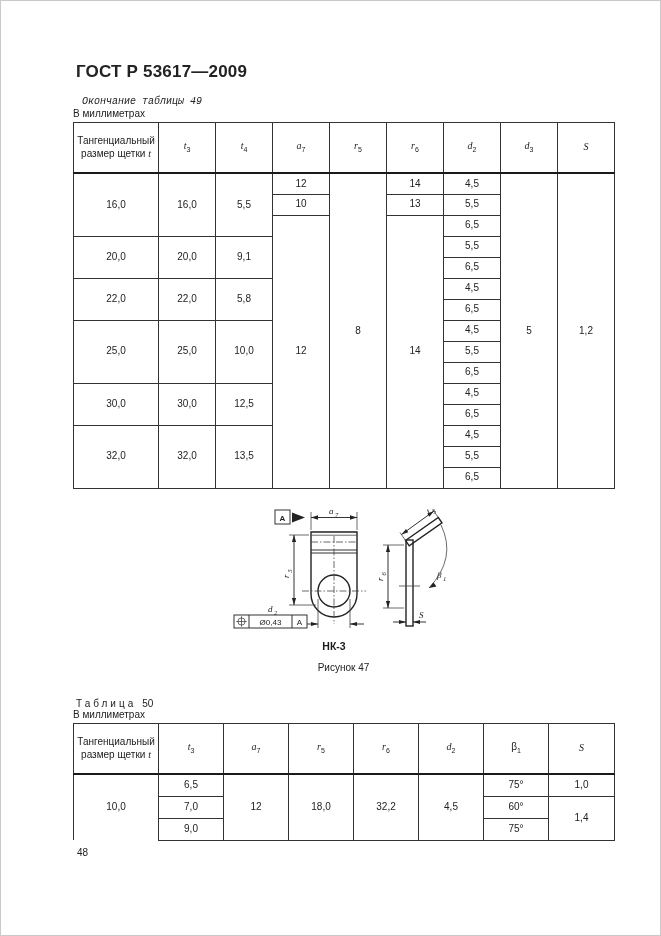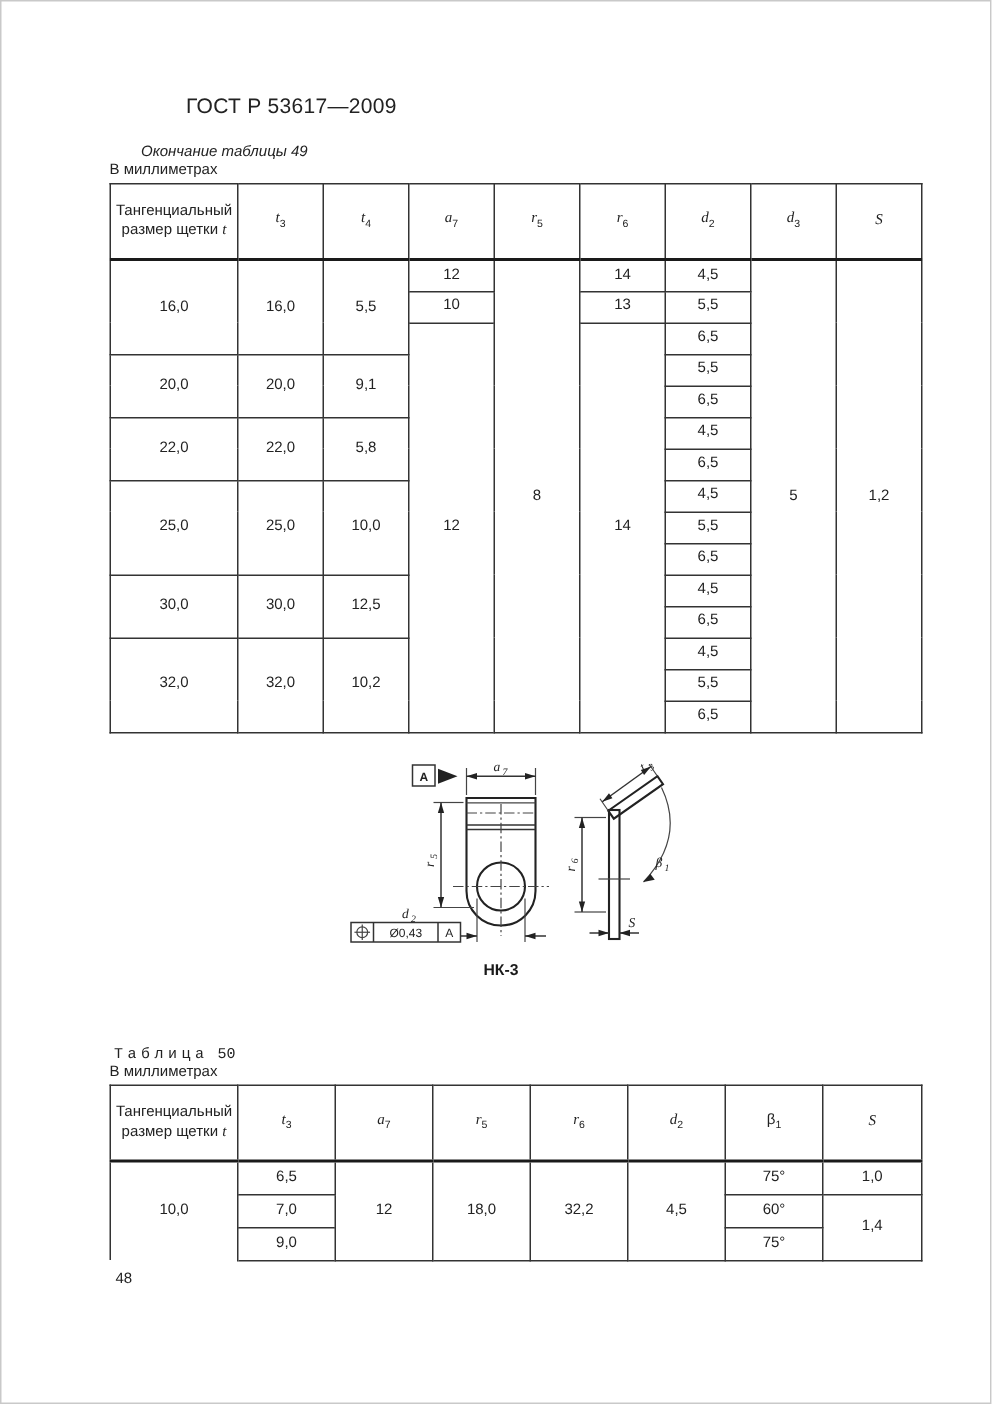--- a/index.html
+++ b/index.html
@@ -1,39 +1,39 @@
 <!DOCTYPE html>
 <html><head>
 <meta charset="utf-8">
 <style>
   html,body{margin:0;padding:0;background:#e8e8e8;}
   .page{position:relative;width:661px;height:936px;background:#ffffff;
         border:1px solid #c9c9c9;box-sizing:border-box;overflow:hidden;
         font-family:"Liberation Sans",sans-serif;color:#222;}
   .abs{position:absolute;}
-  .gost-header{left:75px;top:61px;font-size:14px;font-weight:normal;letter-spacing:.2px;margin-left:48px;}
-  .cont-caption{left:93px;top:95px;font-size:10px;font-style:italic;}
+  .gost-header{left:75px;top:61px;font-size:17px;font-weight:bold;letter-spacing:.2px;}
+  .cont-caption{left:81px;top:95px;font-size:10px;font-style:italic;font-family:Liberation Mono, monospace;}
   .units{left:72px;width:541px;font-size:10px;}
   .units-1{top:107px;}
   .units-2{top:708px;}
   .tbl-host{left:72px;}
   .tbl49{top:121px;}
   .tbl50{top:722px;}
   table{border-collapse:collapse;table-layout:fixed;width:541px;}
   th,td{border:1px solid #333;font-size:10px;font-weight:normal;text-align:center;
         vertical-align:middle;padding:0;line-height:1.25;}
   thead th{height:45px;border-bottom:2px solid #1a1a1a;padding:2px 3px;}
   .tbl49 tbody tr{height:21px;}
   .tbl50 tbody tr{height:22px;}
   td.no-bb{border-bottom:none;}
   i{font-family:"Liberation Serif",serif;font-style:italic;}
   sub{font-size:7px;}
   .fig-svg{left:225px;top:497px;}
   .fig-caption{left:72px;top:661px;width:541px;text-align:center;font-size:10px;}
-  .t50-label{left:75px;top:697px;font-size:10px;font-family:Liberation Mono, monospace;}
+  .t50-label{left:75px;top:697px;font-size:10px;}
   .t50-word{letter-spacing:3px;}
   .t50-num{margin-left:6px;}
   .page-num{left:76px;top:846px;font-size:10px;text-align:center;}
   
   .fig-it{font-family:"Liberation Serif",serif;font-style:italic;font-size:9px;fill:#222;}
   .fig-sub{font-family:"Liberation Serif",serif;font-style:italic;font-size:6.5px;fill:#222;}
   .fig-small{font-family:"Liberation Sans",sans-serif;font-size:8px;fill:#222;}
   .fig-model{font-family:"Liberation Sans",sans-serif;font-size:10.5px;font-weight:bold;fill:#1a1a1a;}
   .ln{stroke:#333;stroke-width:1;fill:none;}
   .ln-thin{stroke:#444;stroke-width:.8;fill:none;}
@@ -133,21 +133,21 @@
             <td rowspan="2">30,0</td>
             <td rowspan="2">12,5</td>
             <td>4,5</td>
           </tr>
           <tr>
             <td>6,5</td>
           </tr>
           <tr>
             <td rowspan="3">32,0</td>
             <td rowspan="3">32,0</td>
-            <td rowspan="3">10,2</td>
+            <td rowspan="3">13,5</td>
             <td>4,5</td>
           </tr>
           <tr>
             <td>5,5</td>
           </tr>
           <tr>
             <td>6,5</td>
           </tr>
         </tbody>
       </table>
@@ -242,20 +242,21 @@
 
     <line class="ln" x1="167" y1="124" x2="180" y2="124"></line>
     <polygon class="arr" points="180,124 173,121.9 173,126.1"></polygon>
     <line class="ln" x1="187" y1="124" x2="200" y2="124"></line>
     <polygon class="arr" points="187,124 194,121.9 194,126.1"></polygon>
     <text class="fig-it" x="193" y="120">S</text>
 
     <text class="fig-model" x="108" y="152" text-anchor="middle">НК-3</text>
   </svg>
 
+  <div class="abs fig-caption">Рисунок 47</div>
 
   <div class="abs t50-label">
     <span class="t50-word">Таблица</span><span class="t50-num">50</span>
   </div>
   <div class="abs units units-2">В миллиметрах</div>
 
   <div class="abs tbl-host tbl50">
       <table>
         <colgroup>
           <col style="width: 85px;">

